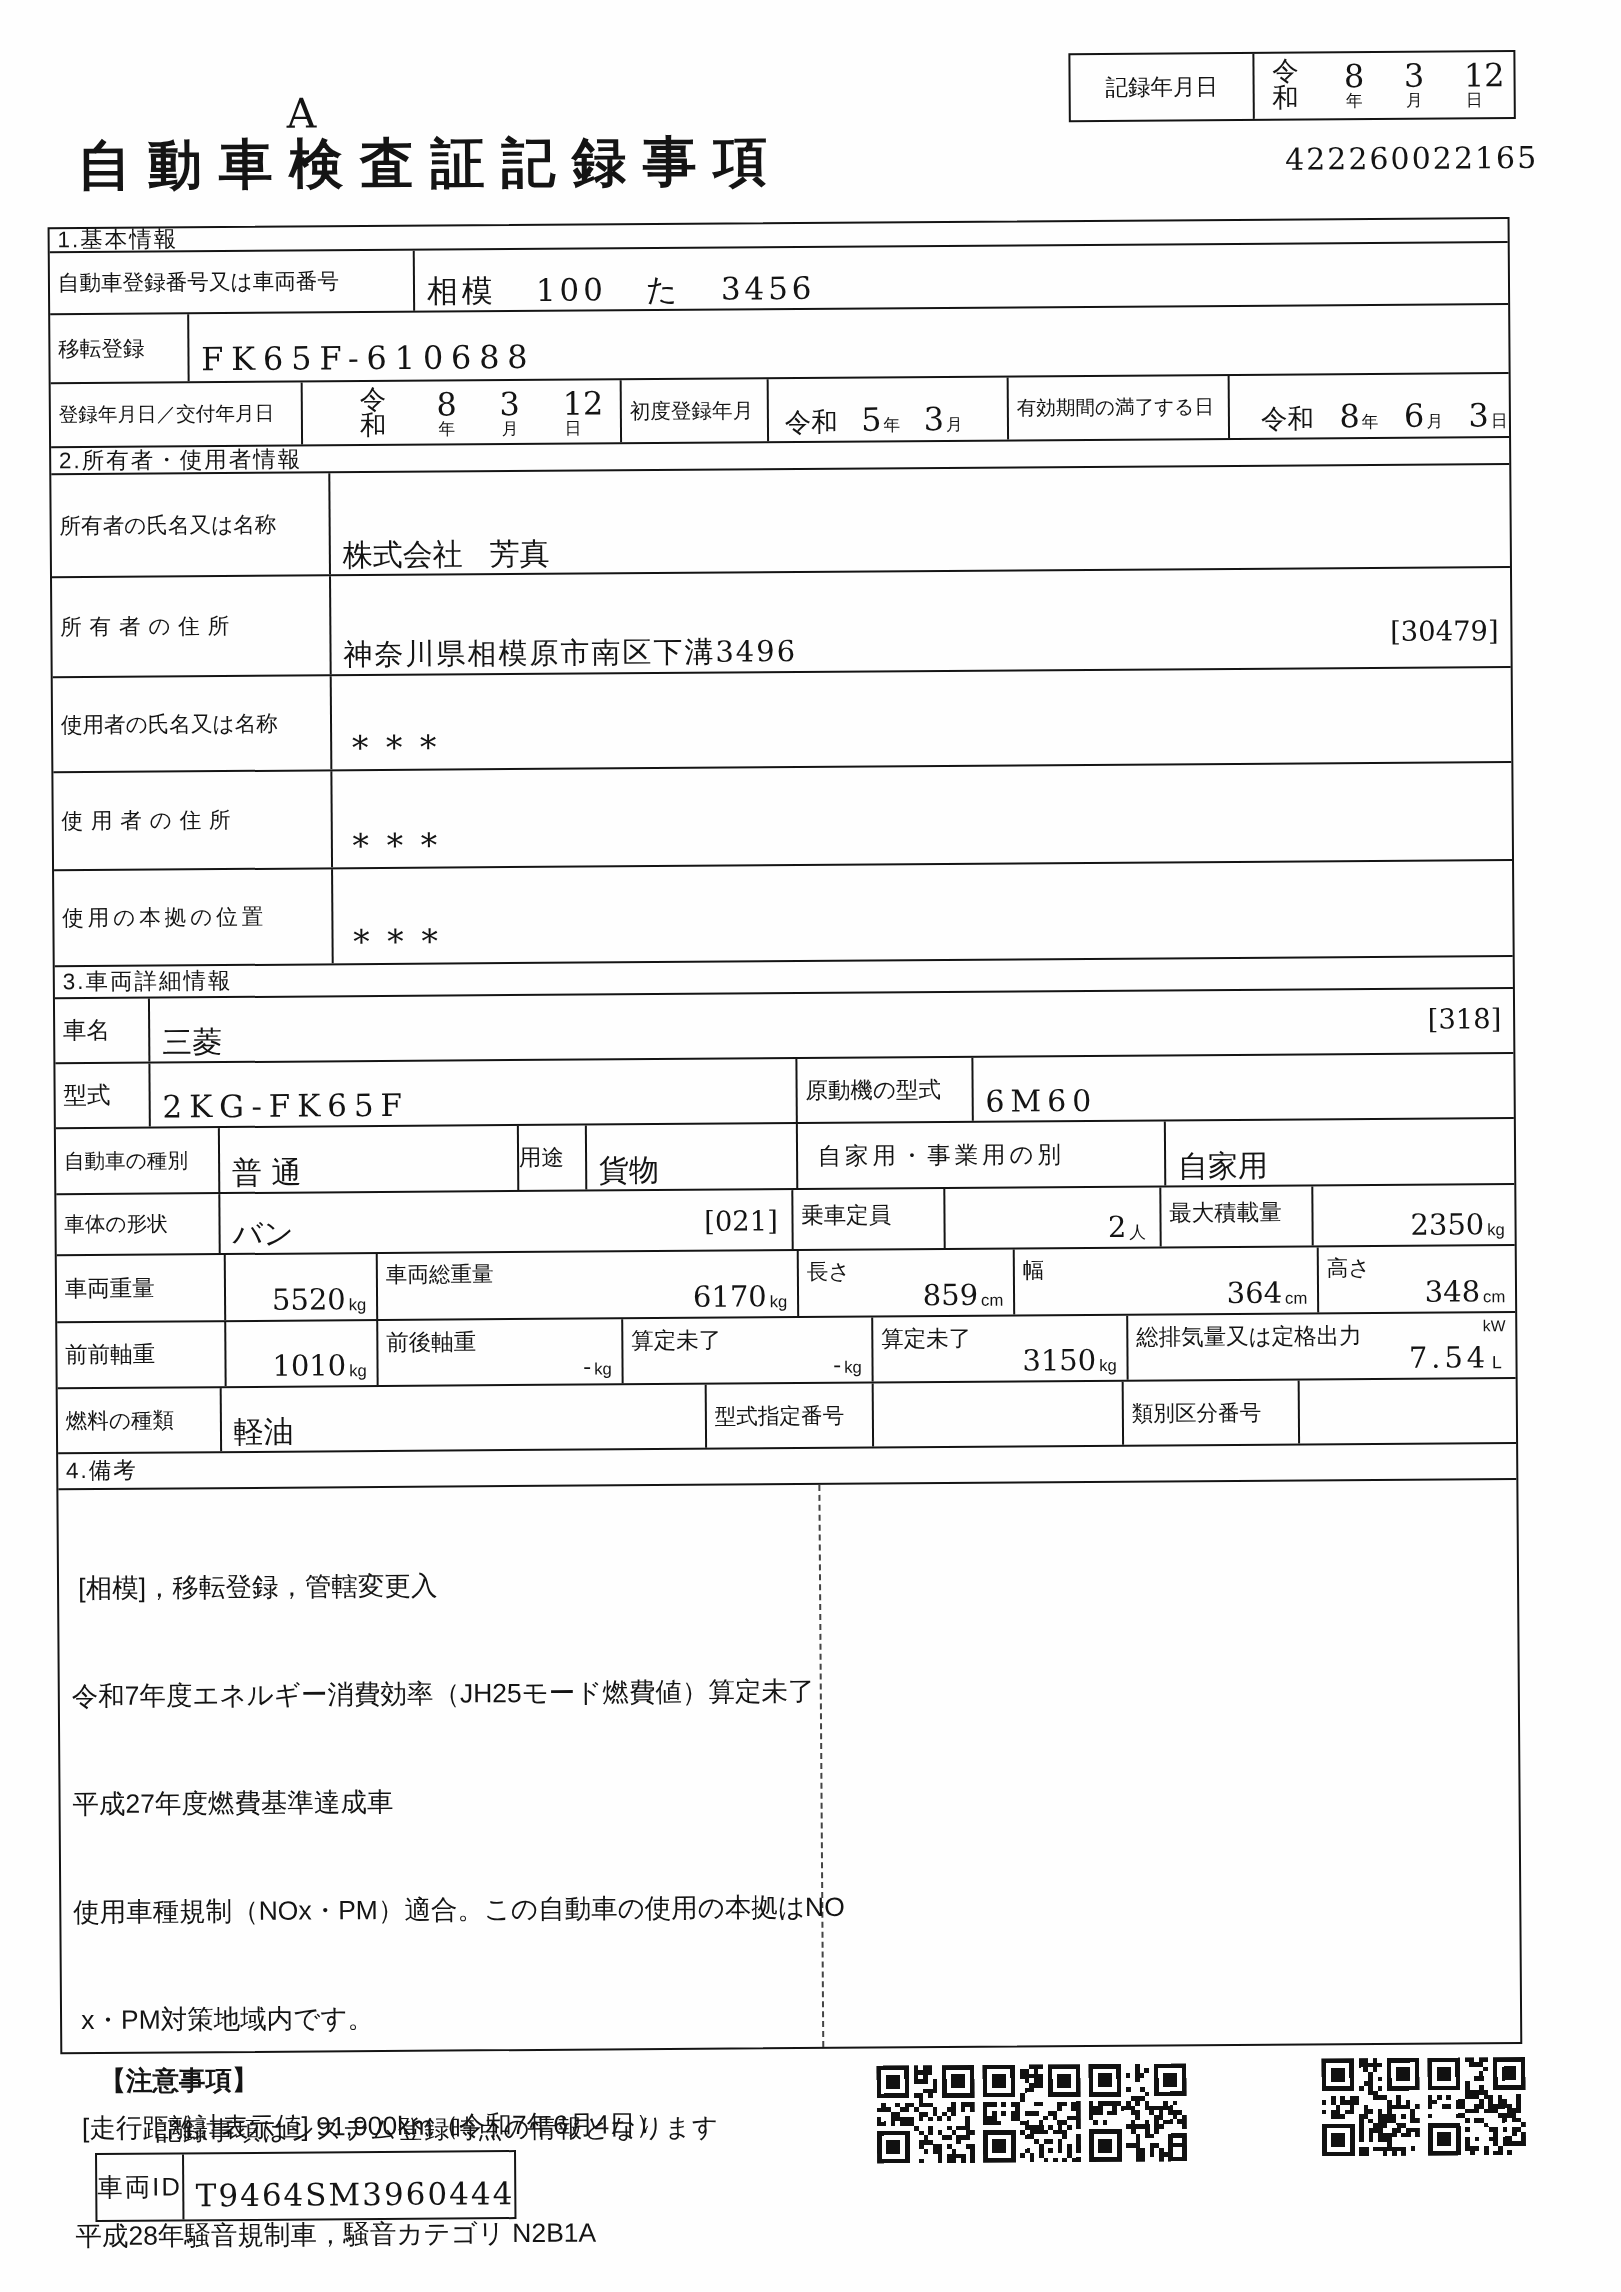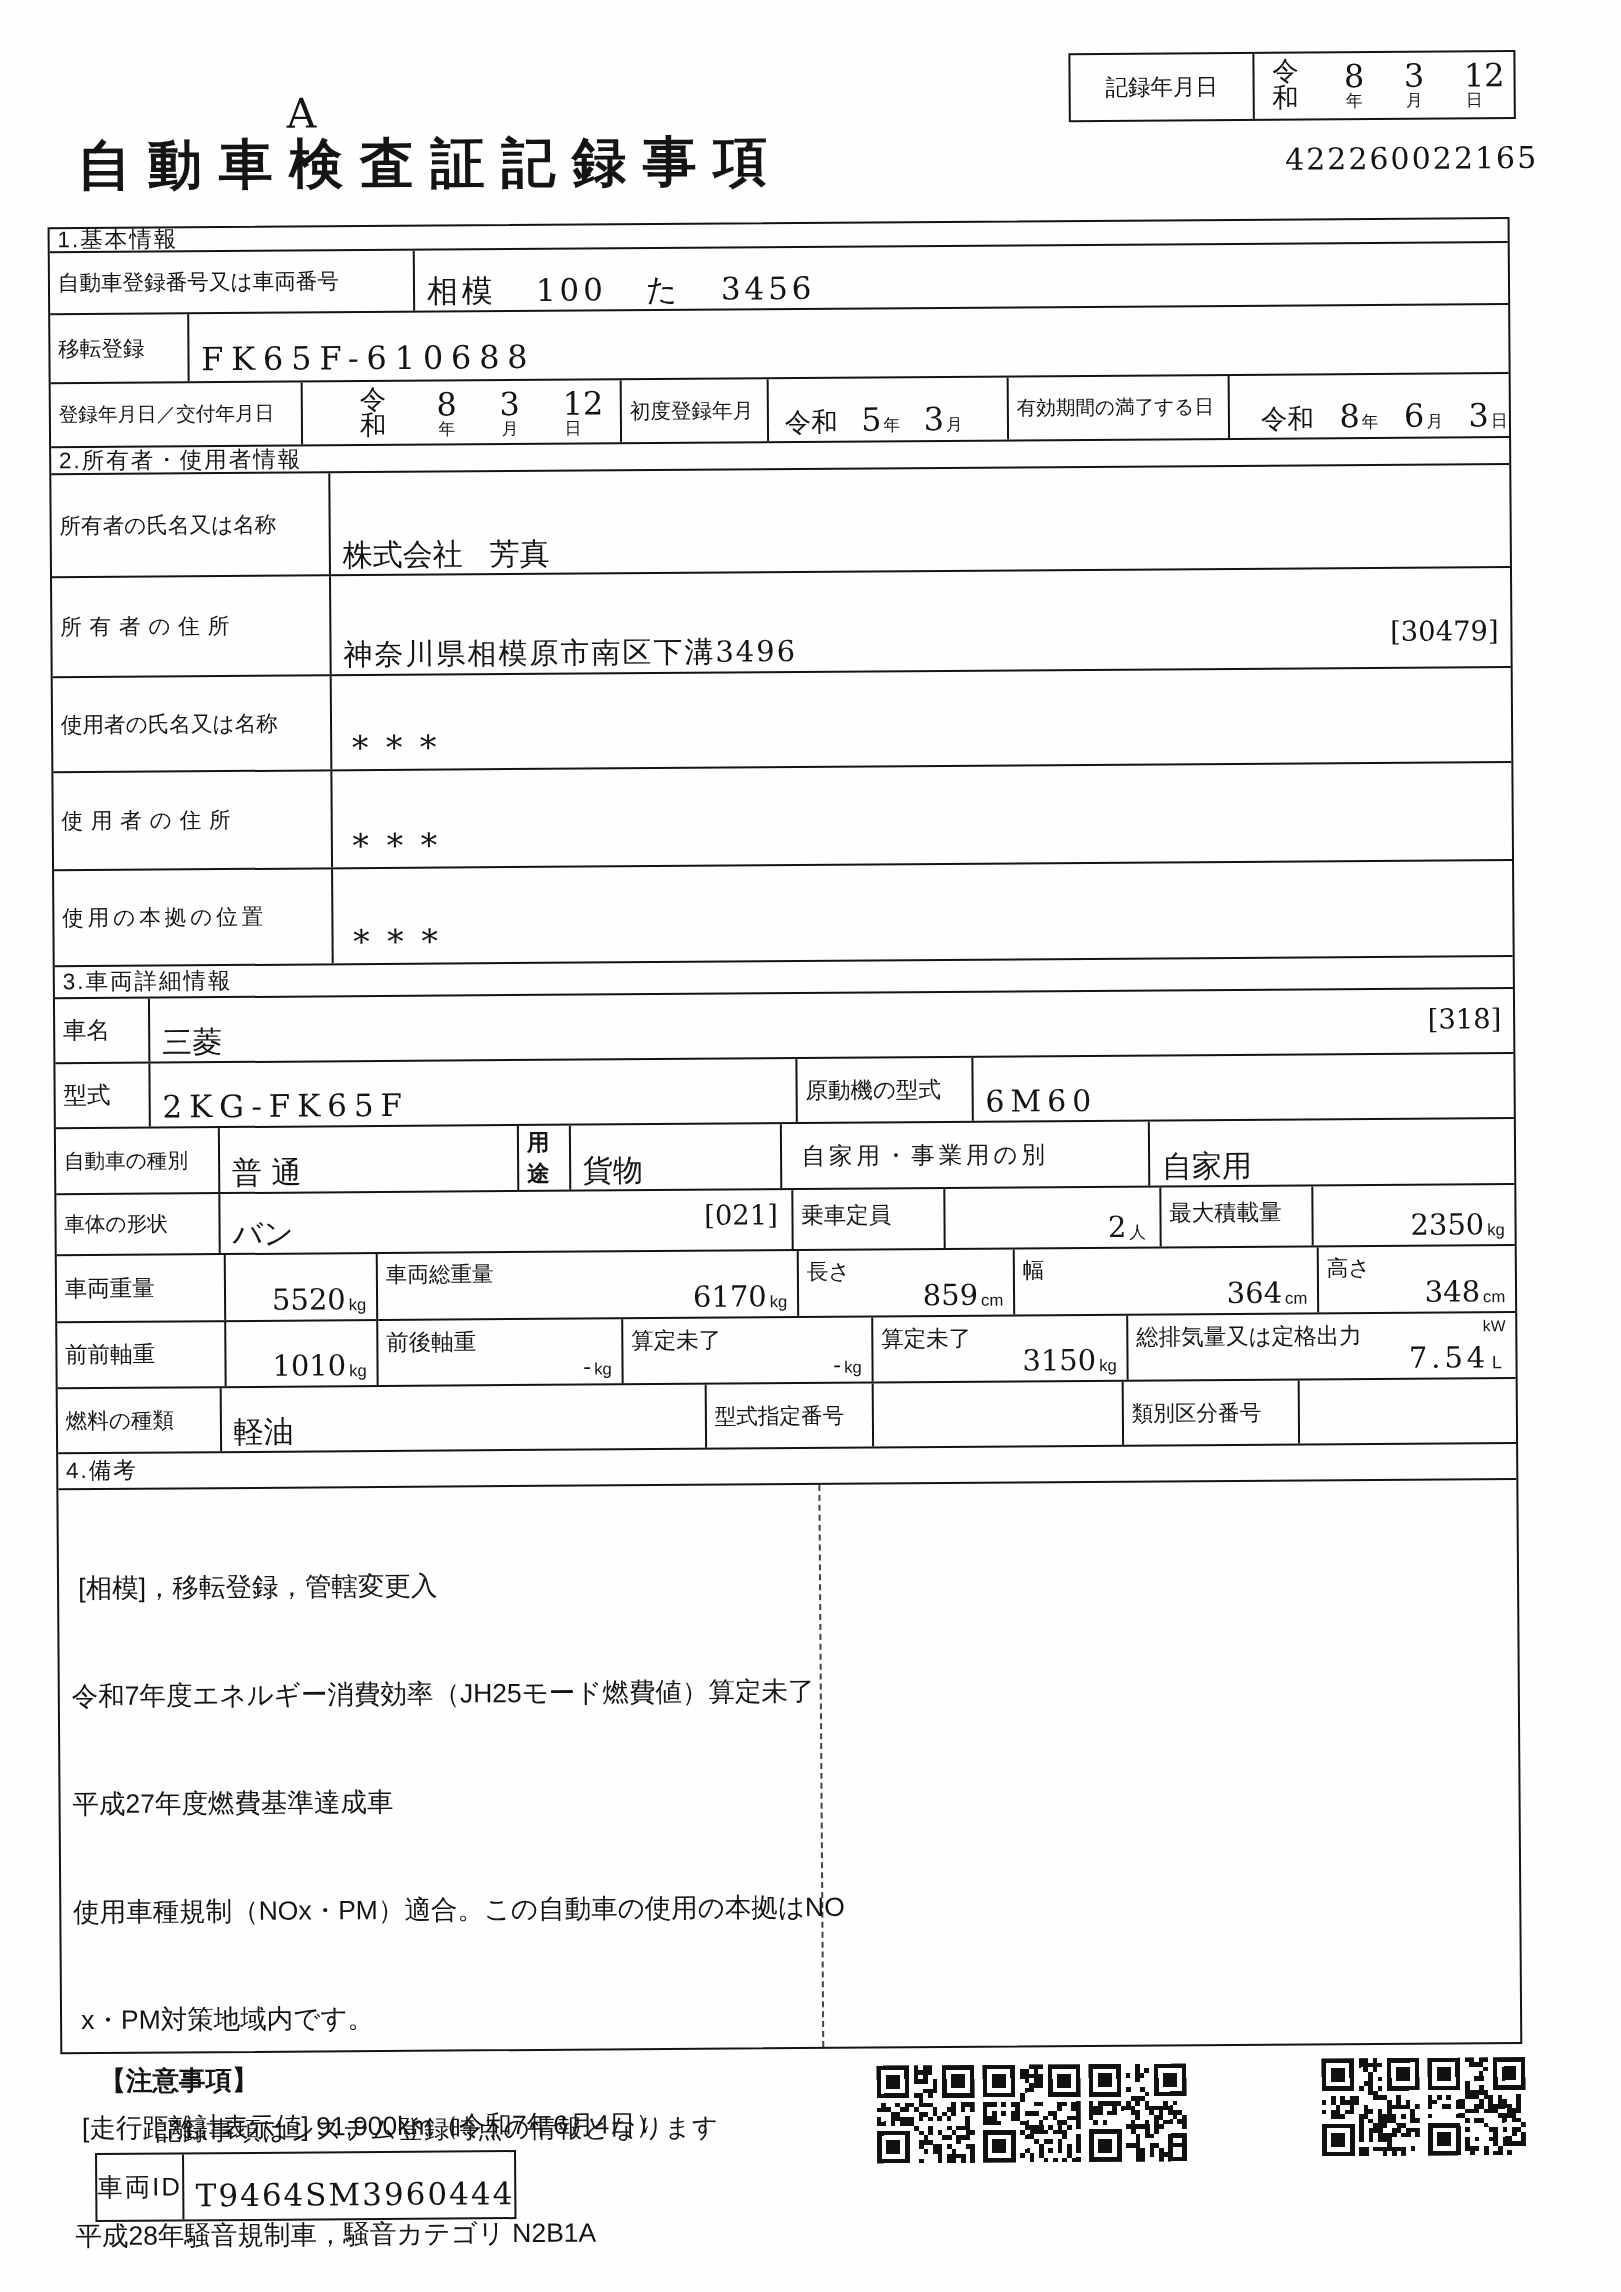--- a/index.html
+++ b/index.html
@@ -30,21 +30,21 @@
   .cell:first-child{border-left:none;}
   .secthead{display:flex;align-items:center;padding-left:7.8px;font-size:22.5px;letter-spacing:2px;}
   .lab-c{display:flex;align-items:center;padding:0 7.8px;font-size:21.6px;}
   .lab-top{position:absolute;top:5.9px;left:7.8px;font-size:21.6px;white-space:nowrap;}
   .ls8{letter-spacing:7.8px;} .ls4{letter-spacing:3.9px;}
   .val-bl{position:absolute;left:11.8px;bottom:2.9px;font-family:"DejaVu Serif",serif;font-size:30px;white-space:nowrap;line-height:1.1;}
   .val-br{position:absolute;right:9.8px;bottom:2.9px;font-family:"DejaVu Serif",serif;font-size:29px;white-space:nowrap;line-height:1.1;display:flex;align-items:flex-end;}
   .unit{font-size:16.7px;font-family:"Liberation Sans",sans-serif;margin-left:2.9px;padding-bottom:2px;}
   .code-br{position:absolute;right:11.8px;bottom:19.6px;font-family:"DejaVu Serif",serif;font-size:27.4px;}
   .code-tr{position:absolute;right:11.8px;top:13.7px;font-family:"DejaVu Serif",serif;font-size:27.4px;}
-  .code-inline{position:absolute;right:13.7px;bottom:19px;font-family:"DejaVu Serif",serif;font-size:27.4px;}
+  .code-inline{position:absolute;right:13.7px;bottom:13px;font-family:"DejaVu Serif",serif;font-size:27.4px;}
   .stars{font-size:33px;letter-spacing:17.6px;}
   .kw-tr{position:absolute;top:3.9px;right:9.8px;font-size:15.7px;}
 
   
   .remarks-wrap{position:relative;width:100%;height:100%;}
   .remarks-divider{position:absolute;left:760px;top:0;bottom:0;border-left:2px dashed #444;}
   .remarks-text{position:absolute;left:11.8px;top:7.8px;font-size:26.5px;line-height:36px;white-space:pre;}
 
   
   .notice-title{position:absolute;left:93px;top:2058px;font-size:26.5px;font-weight:600;}
@@ -187,21 +187,21 @@
       <div class="cell" style="flex:1;">
         <span class="val-bl" style="font-size:30px;letter-spacing:5.9px;">6M60</span>
       </div>
     </div>
 
     <div class="row" style="height:66px;">
       <div class="cell lab-c" style="width:162px;font-size:20.6px;">自動車の種別</div>
       <div class="cell" style="width:299px;">
         <span class="val-bl">普 通</span>
       </div>
-      <div class="cell lab-c" style="width:52px;font-size:22.5px;padding:0 8px;font-weight:bold;">用途</div>
+      <div class="cell lab-c" style="width:68px;font-size:22.5px;padding:0 0;">用途</div>
       <div class="cell" style="width:211px;">
         <span class="val-bl">貨物</span>
       </div>
       <div class="cell lab-c ls4" style="width:368px;font-size:23.5px;padding-left:19.6px;">自家用・事業用の別</div>
       <div class="cell" style="flex:1;">
         <span class="val-bl">自家用</span>
       </div>
     </div>
 
     <div class="row" style="height:61px;">

